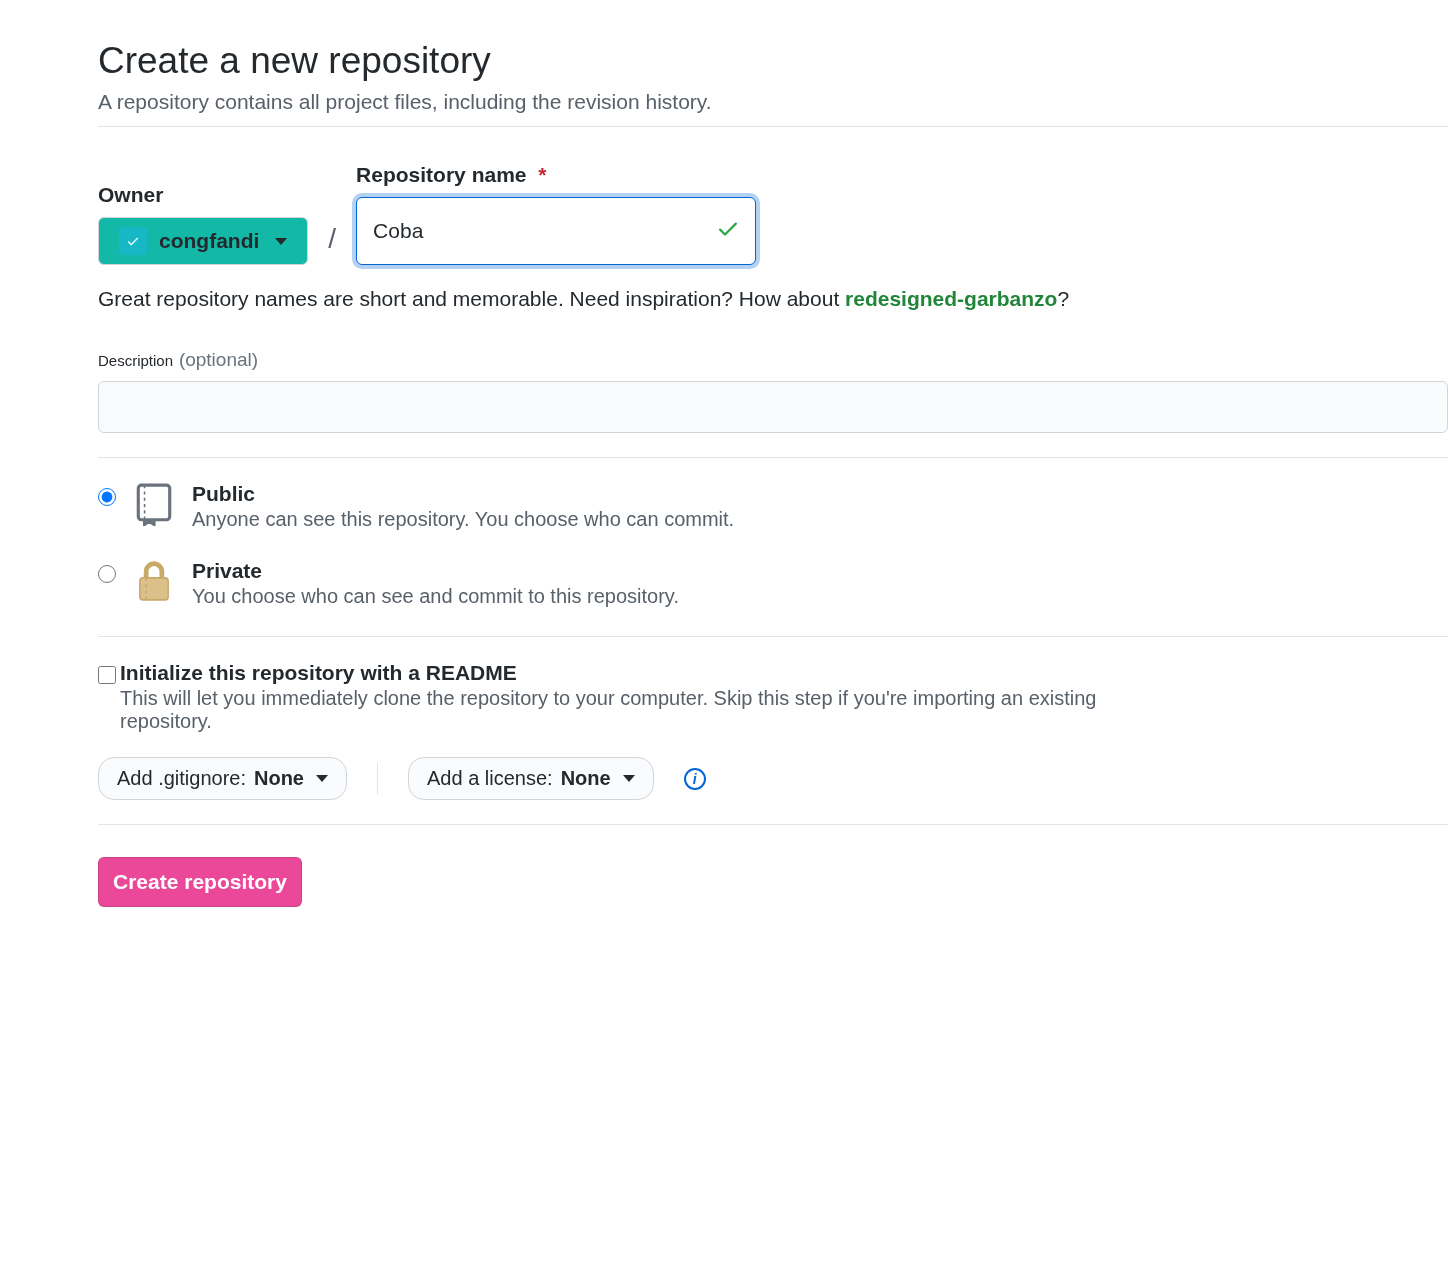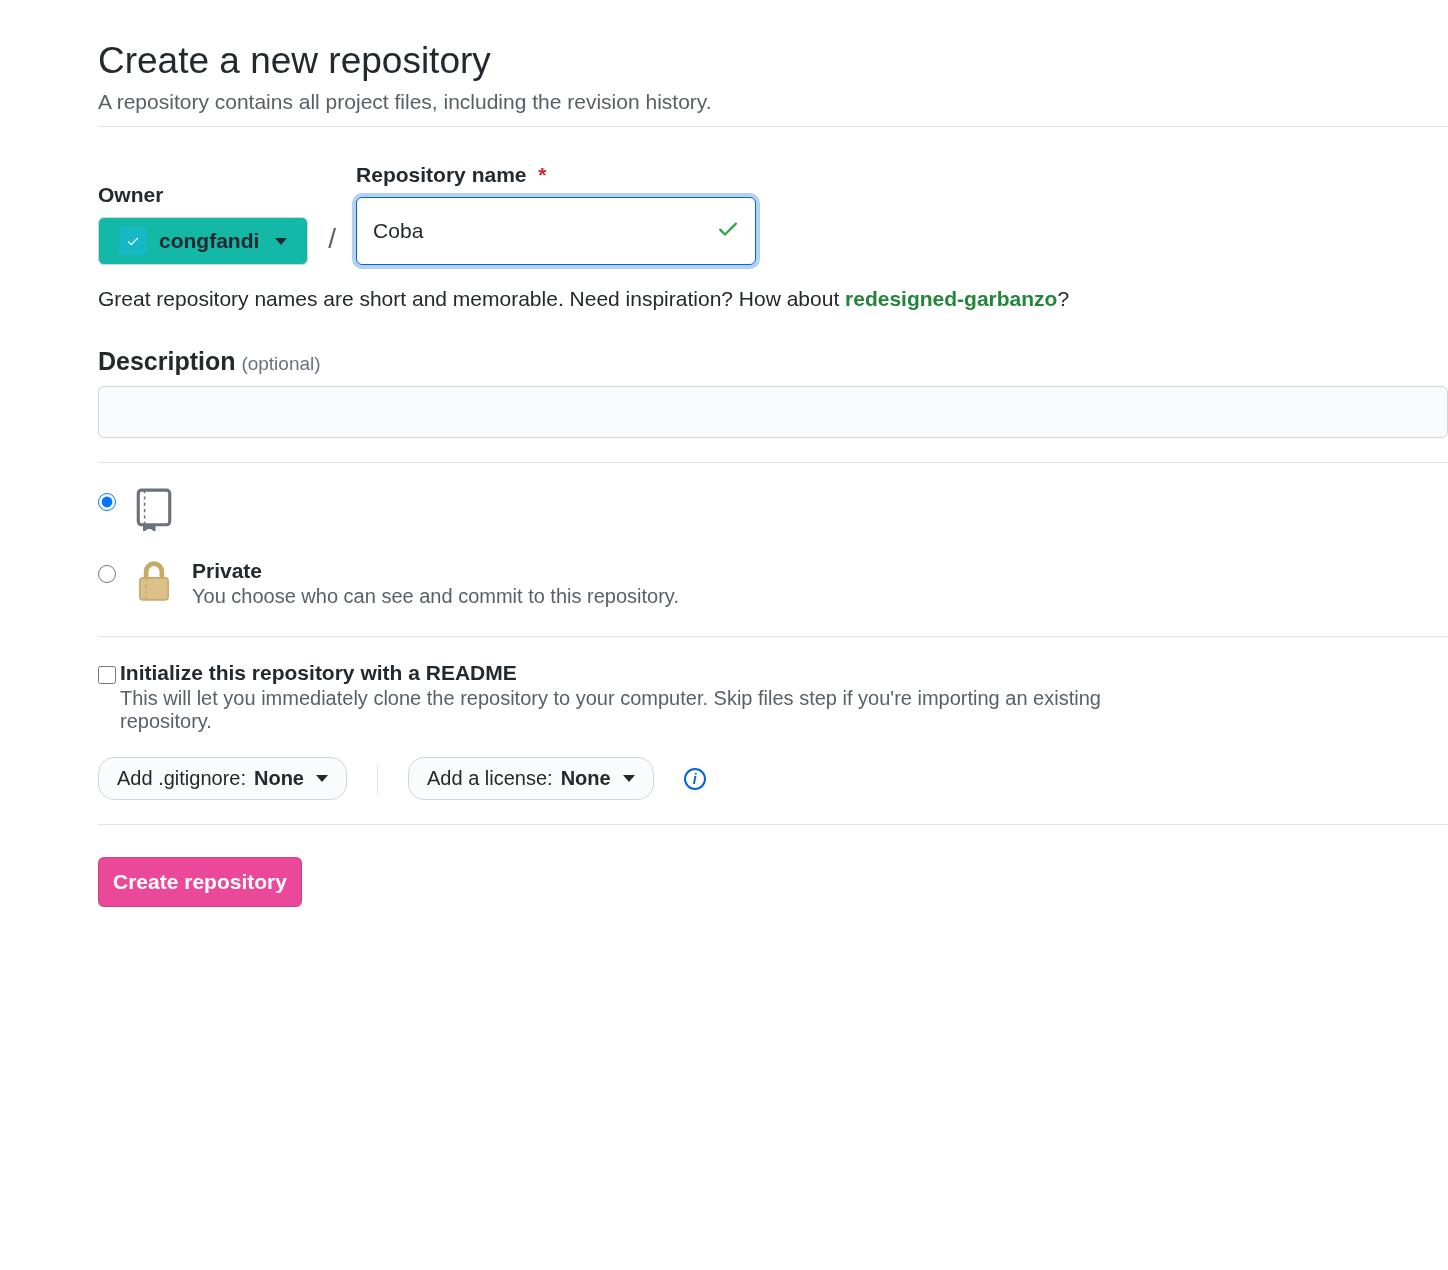--- a/index.html
+++ b/index.html
@@ -100,21 +100,21 @@
   .helper-text {
     margin-top: 22px;
     font-size: 21px;
     color: #24292e;
   }
   .suggestion-link {
     color: #22863a;
     font-weight: 600;
   }
   .desc-block { margin-top: 36px; }
-  .desc-label { font-weight: 700; font-size: 25px; }
+  .desc-label { font-weight: 400; font-size: 15px; }
   .optional { color: #6a737d; font-weight: 400; font-size: 19px; }
   .desc-input {
     width: 100%;
     height: 52px;
     margin-top: 10px;
     padding: 8px 14px;
     font-size: 21px;
     border: 1px solid #d1d5da;
     border-radius: 6px;
     background: #fafbfc;
@@ -255,20 +255,22 @@
 <div class="radio-row">
   <input type="radio" name="vis" checked="" style="">
   <div class="radio-icon-col">
     <svg width="40" height="44" viewBox="0 0 24 28">
         <rect x="2" y="2" width="20" height="22" rx="2" fill="none" stroke="#6a737d" stroke-width="2"></rect>
         <line x1="6" y1="2" x2="6" y2="24" stroke="#6a737d" stroke-width="1" stroke-dasharray="2 2"></line>
         <path d="M6 24 v3 l3-2 3 2 v-3" fill="none" stroke="#6a737d" stroke-width="2"></path>
       </svg>
   </div>
   <div class="radio-text">
+    <div class="title">Public</div>
+    <div class="desc">Anyone can see this repository. You choose who can commit.</div>
   </div>
 </div>
 
 <div class="radio-row">
   <input type="radio" name="vis" style="">
   <div class="radio-icon-col">
     <svg width="40" height="44" viewBox="0 0 24 28">
         <rect x="3" y="12" width="18" height="14" rx="2" fill="#dbc08a" stroke="#c9a968" stroke-width="1"></rect>
         <path d="M7 12 V8 a5 5 0 0 1 10 0 v4" fill="none" stroke="#c9a968" stroke-width="3"></path>
         <line x1="7" y1="12" x2="7" y2="26" stroke="#c9a968" stroke-width="1" stroke-dasharray="2 2"></line>
@@ -279,21 +281,21 @@
     <div class="desc">You choose who can see and commit to this repository.</div>
   </div>
 </div>
 
 <hr class="divider2">
 
 <div class="checkbox-row">
   <input type="checkbox" style="">
   <div class="checkbox-text">
     <div class="title">Initialize this repository with a README</div>
-    <div class="desc">This will let you immediately clone the repository to your computer. Skip files step if you're importing an existing repository.</div>
+    <div class="desc">This will let you immediately clone the repository to your computer. Skip this step if you're importing an existing repository.</div>
   </div>
 </div>
 
 <div class="dropdown-row">
   <button class="dd-btn">
     <span>Add .gitignore: </span>
       <span class="strong">None</span>
     <span class="caret"></span>
   </button>
   <div class="vr"></div>

